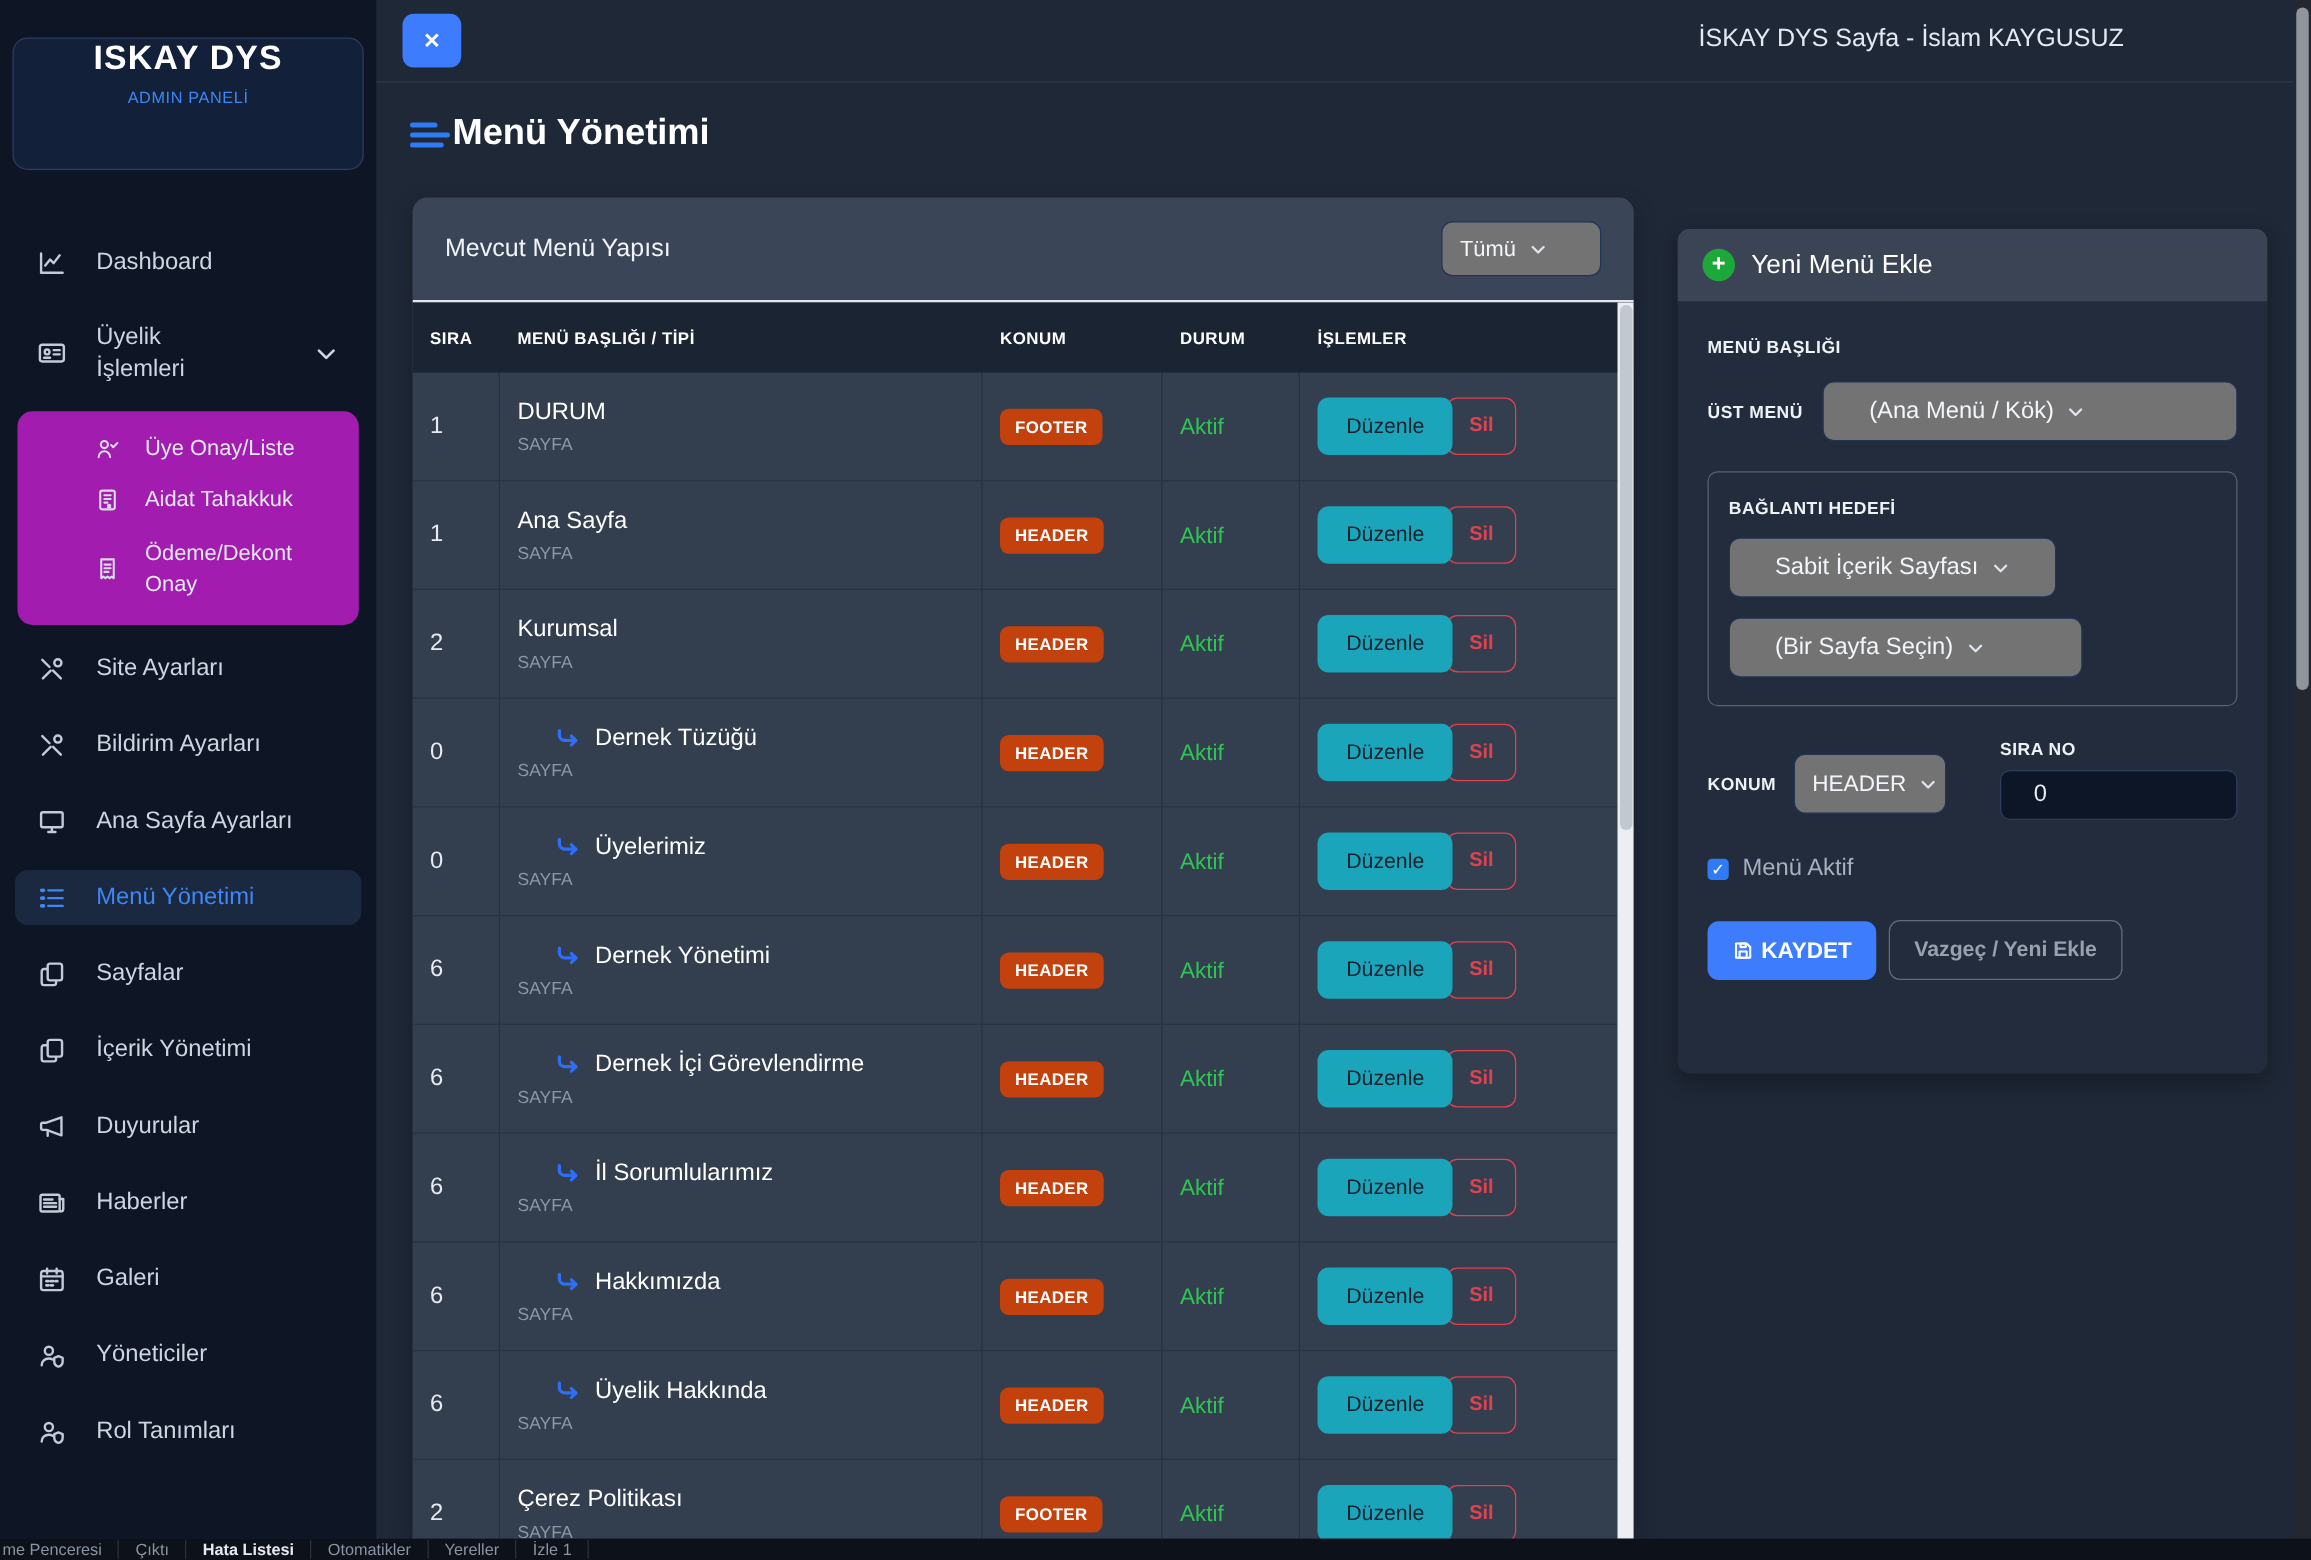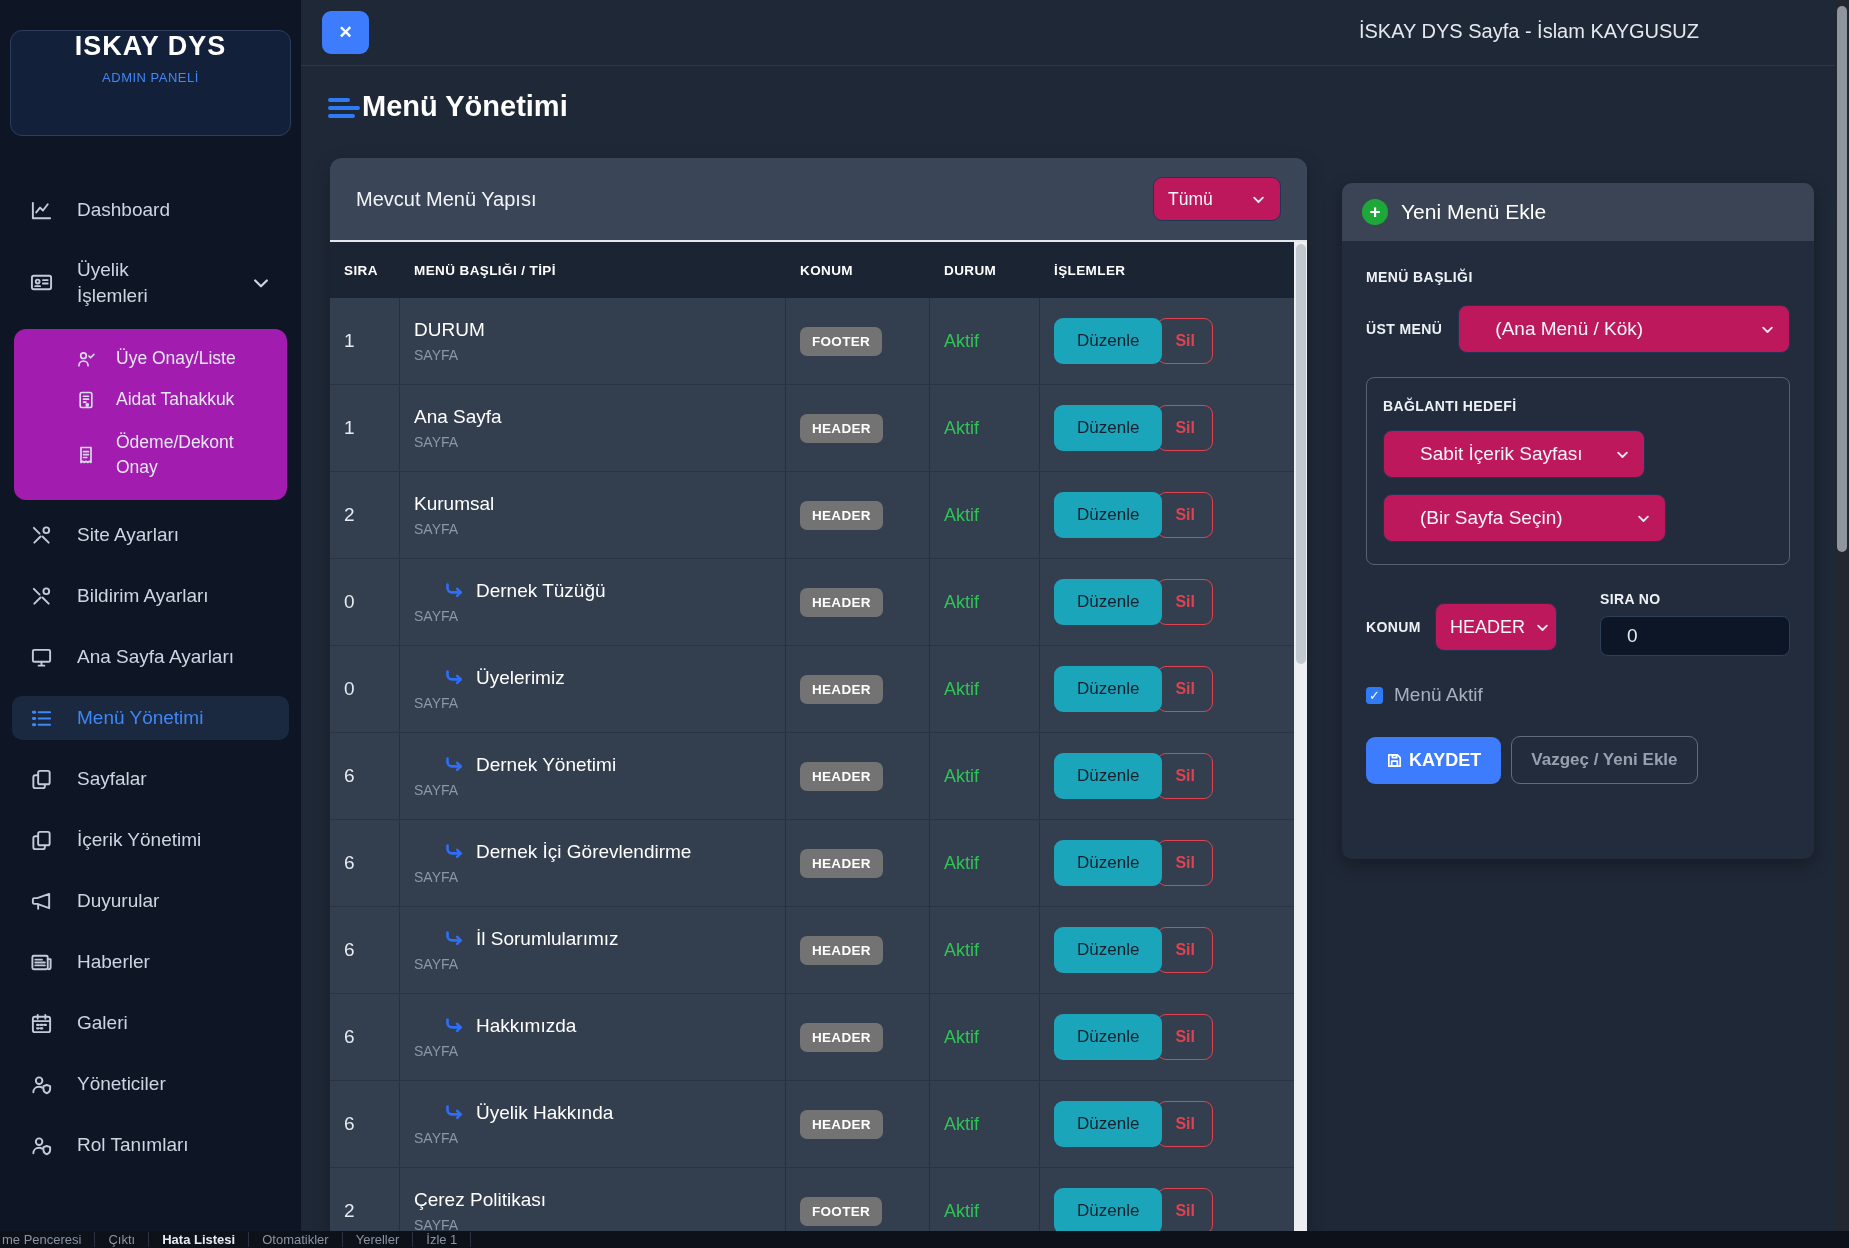--- a/index.html
+++ b/index.html
@@ -49,22 +49,22 @@
   .burger span:nth-child(3){ width:27px; }
   .page-title { font-size:29px; font-weight:bold; color:#ffffff; }
 
   
   .card { position:absolute; left:330px; top:158px; width:977px; height:1073px;
     background:#2f3a4b; border-radius:12px 12px 0 0; overflow:hidden;
     box-shadow:0 6px 18px rgba(0,0,0,.25); }
   .card-header { height:82px; background:#3a4557; display:flex; align-items:center;
     justify-content:space-between; padding:0 26px; }
   .card-title { font-size:20px; color:#f1f4f8; }
-  .select { display:flex; align-items:center; justify-content:space-between; gap:10px;
-    background:#be185d; border:1px solid #223454; border-radius:9px; color:#f2f5f9;
+  .select { display:flex; align-items:center; justify-content:flex-start; gap:10px;
+    background:#737373; border:1px solid #223454; border-radius:9px; color:#f2f5f9;
     padding:0 14px; cursor:pointer; }
   .select .schev { width:15px; height:15px; color:#dfe5ee; flex:none; }
   .filter-select { width:128px; height:44px; font-size:17.5px; }
 
   .table-wrap { position:relative; height:991px; border-top:2px solid #e4e7eb; background:#333e4e; }
   .tscroll { position:absolute; right:0; top:0; width:13px; height:100%; background:#eceef1; }
   .tscroll .tthumb { position:absolute; left:1.5px; top:2px; width:10px; height:420px;
     background:#c2c8d0; border-radius:5px; }
   .thead, .trow { display:grid; grid-template-columns:70px 386px 144px 110px 1fr; }
   .thead { height:56px; background:#1b2433; align-items:center; padding-right:13px; }
@@ -74,21 +74,21 @@
   .cell { padding-left:14px; display:flex; align-items:center; border-right:1px solid rgba(18,24,36,.35); }
   .cell:last-child { border-right:none; }
   .c-order { font-size:19px; color:#e7ebf1; }
   .c-title { flex-direction:column; align-items:flex-start; justify-content:center; gap:6px; }
   .title-line { display:flex; align-items:center; gap:11px; }
   .trow.indented .title-line { margin-left:30px; }
   .indent-arrow { width:21px; height:21px; color:#2f6ef6; flex:none; }
   .row-title { font-size:19px; color:#ffffff; }
   .row-type { font-size:14px; color:#8d97a8; }
   .trow.indented .row-type { margin-left:0; }
-  .badge { background:#737373; color:#ffffff; font-size:13.5px; font-weight:bold;
+  .badge { background:#c2410c; color:#ffffff; font-size:13.5px; font-weight:bold;
     padding:7px 12px; border-radius:7px; letter-spacing:.3px; }
   .status { color:#2fc455; font-size:18px; }
   .c-actions { gap:0; }
   .btn-edit { background:#1aa5bb; color:#15212d; border:none; border-radius:9px;
     font-size:17px; padding:13px 23px; cursor:pointer; position:relative; z-index:2; font-family:inherit; }
   .btn-del { background:transparent; color:#e04250; border:1px solid #e04250; border-radius:9px;
     font-size:16px; font-weight:bold; padding:13px 17px; margin-left:-5px; cursor:pointer; font-family:inherit; }
 
   
   .panel { position:absolute; left:1342px; top:183px; width:472px; height:676px;

